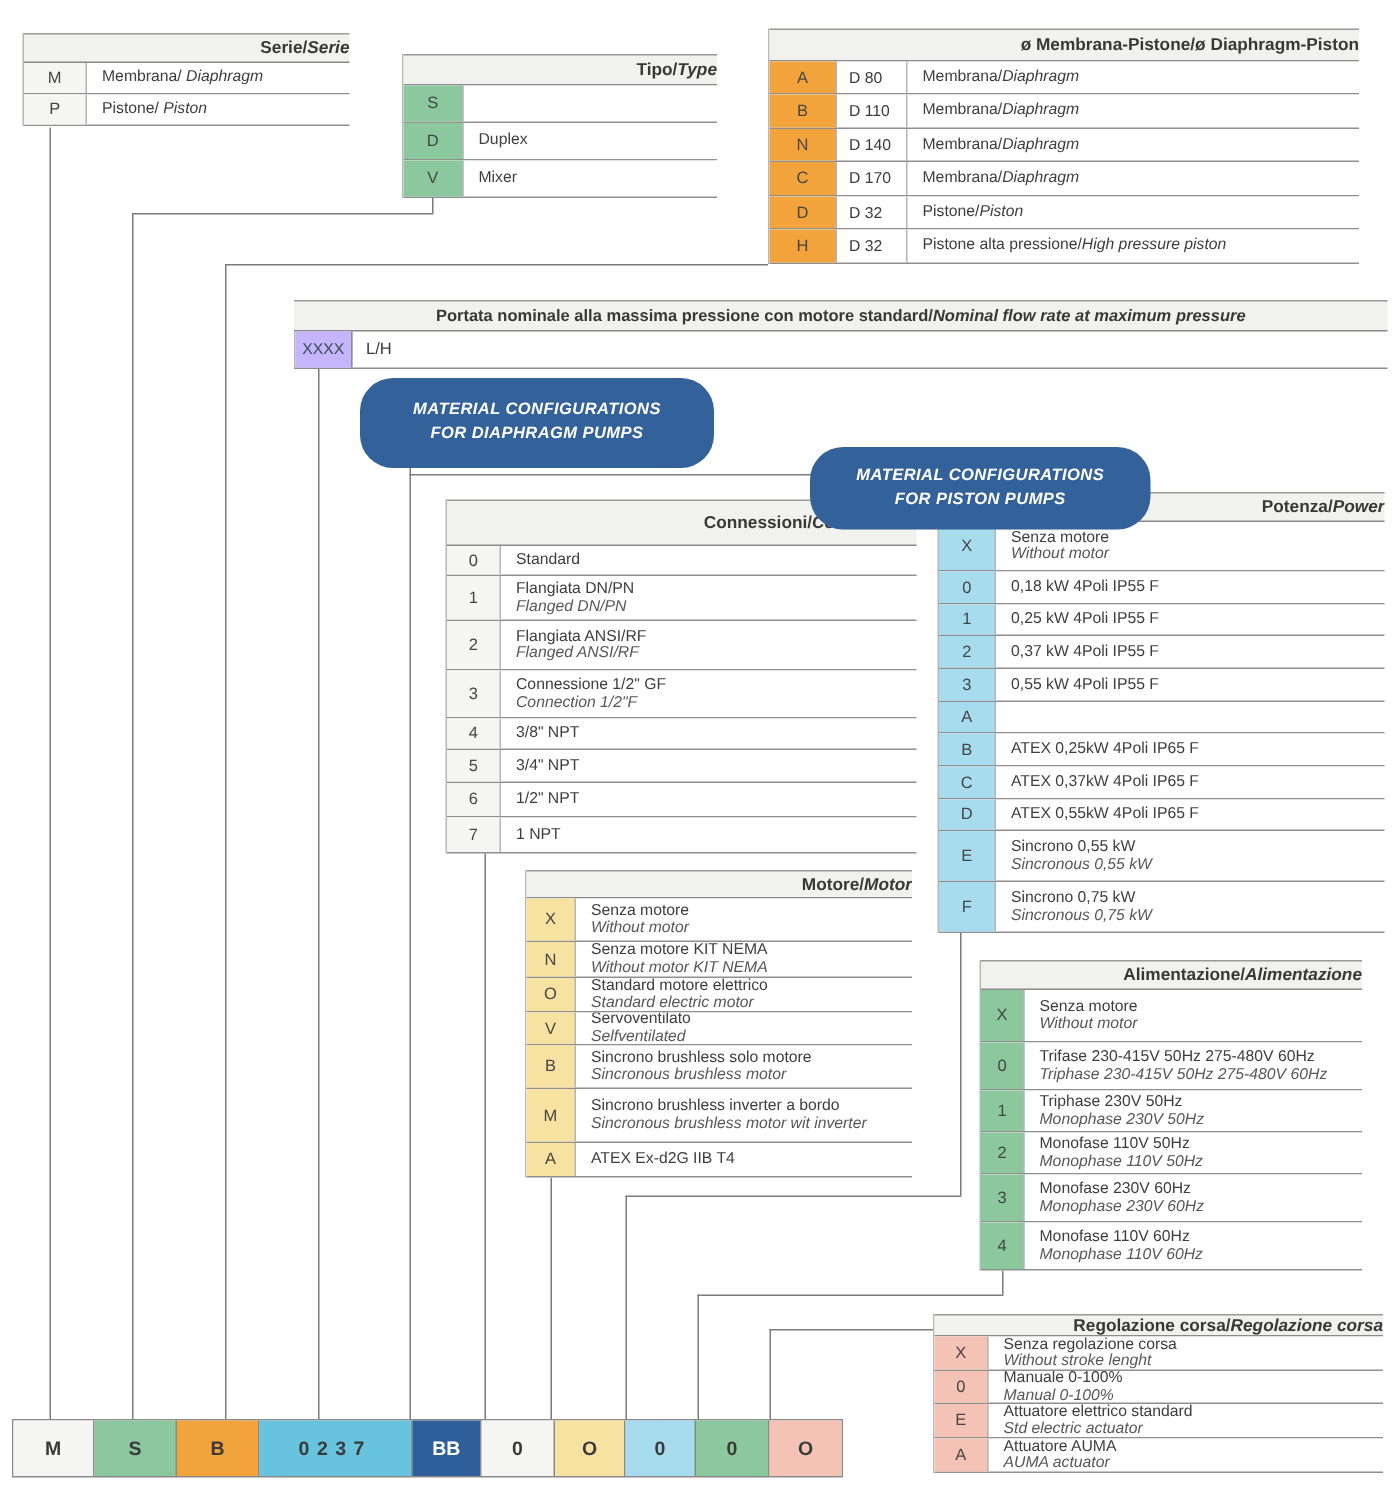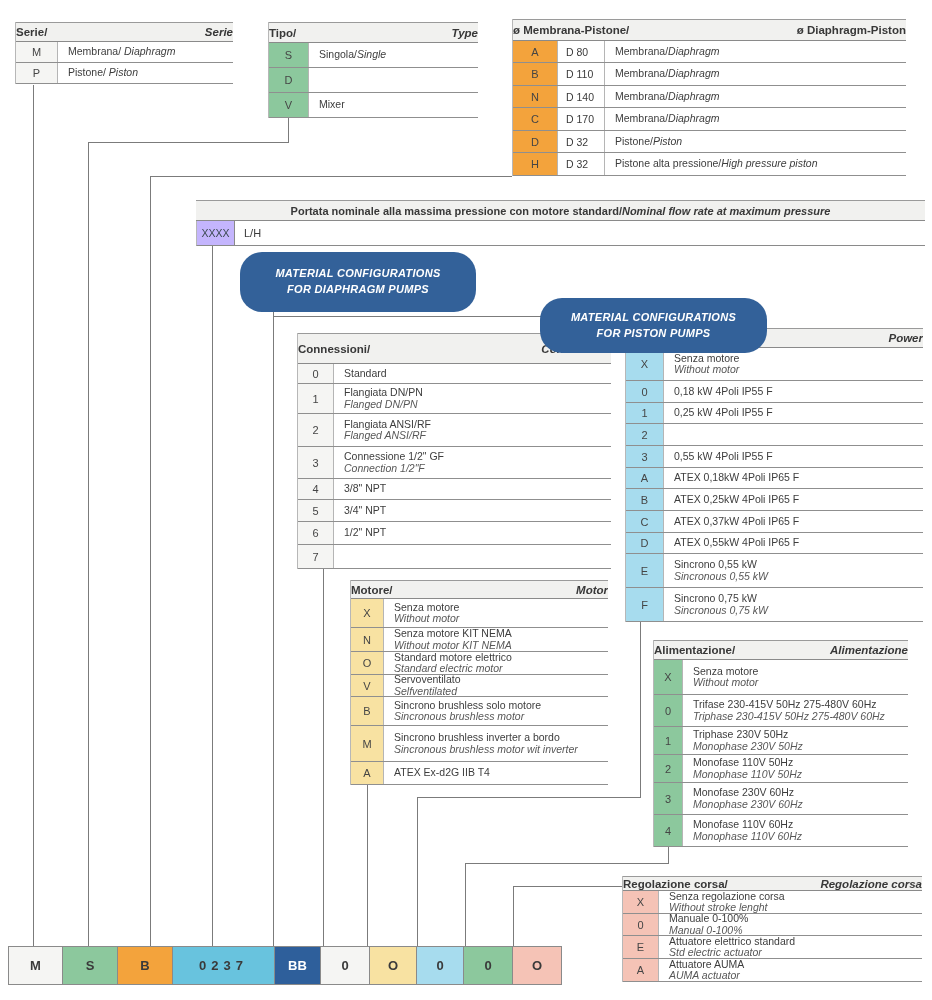--- a/index.html
+++ b/index.html
@@ -4,21 +4,21 @@
 <style>
   html,body{margin:0;padding:0;background:#fff;}
   *{box-sizing:border-box;}
   .canvas{position:relative;width:932px;height:1000px;background:#ffffff;
           font-family:"Liberation Sans",sans-serif;color:#3a3a3a;overflow:hidden;}
   
   .cline{position:absolute;background:#7b7b7b;}
   
   .tbl{position:absolute;border-left:1px solid #b7b7b7;}
   .thead{background:#f1f1ef;border-top:1px solid #9a9a9a;border-bottom:1px solid #8a8a8a;
-         display:flex;align-items:center;justify-content:space-between;
+         display:flex;align-items:center;justify-content:flex-end;
          font-weight:bold;font-size:11.5px;color:#383838;white-space:nowrap;overflow:hidden;}
   .trow{display:flex;border-bottom:1px solid #8f8f8f;background:#fff;}
   .code{display:flex;align-items:center;justify-content:center;
         font-size:11px;color:#454545;border-right:1px solid #b5b5b5;flex:0 0 auto;}
   .dim{display:flex;align-items:center;padding-left:8px;font-size:10.5px;
        border-right:1px solid #b5b5b5;flex:0 0 auto;}
   .desc{flex:1 1 auto;display:flex;flex-direction:column;justify-content:center;
         padding-left:10px;font-size:10.5px;line-height:11.5px;color:#3d3d3d;overflow:hidden;}
   .sub{font-style:italic;color:#575757;}
   .en{font-style:italic;}
@@ -82,33 +82,33 @@
             <div><span>Membrana/</span><span class="en"> Diaphragm</span></div>
           </div>
         </div>
         <div class="trow" style="height: 21px;">
           <div class="code" style="width: 42px; background: rgb(245, 245, 243);">P</div>
           <div class="desc">
             <div><span>Pistone/</span><span class="en"> Piston</span></div>
           </div>
         </div>
       </div>
-      <div class="tbl" style="left: 268px; top: 22px; width: 210px;">
+      <div class="tbl" style="left: 268px; top: 36px; width: 210px;">
         <div class="thead" style="height: 21px;">
           <span>Tipo/</span>
           <span class="en">Type</span>
         </div>
         <div class="trow" style="height: 25px;">
           <div class="code" style="width: 40px; background: rgb(140, 200, 157);">S</div>
-          <div class="desc">
-            <div><span>Singola/</span><span class="en">Single</span></div>
-          </div>
         </div>
         <div class="trow" style="height: 25px;">
           <div class="code" style="width: 40px; background: rgb(140, 200, 157);">D</div>
+          <div class="desc">
+            <div><span>Duplex</span></div>
+          </div>
         </div>
         <div class="trow" style="height: 25px;">
           <div class="code" style="width: 40px; background: rgb(140, 200, 157);">V</div>
           <div class="desc">
             <div><span>Mixer</span></div>
           </div>
         </div>
       </div>
       <div class="tbl" style="left: 512px; top: 19px; width: 394px;">
         <div class="thead" style="height: 22px;">
@@ -203,20 +203,23 @@
           </div>
         </div>
         <div class="trow" style="height: 23px;">
           <div class="code" style="width: 36px; background: rgb(245, 245, 243);">6</div>
           <div class="desc">
             <div><span>1/2" NPT</span></div>
           </div>
         </div>
         <div class="trow" style="height: 24px;">
           <div class="code" style="width: 36px; background: rgb(245, 245, 243);">7</div>
+          <div class="desc">
+            <div><span>1 NPT</span></div>
+          </div>
         </div>
       </div>
       <div class="tbl" style="left: 625px; top: 328px; width: 298px;">
         <div class="thead" style="height: 20px; padding-left: 28px;">
           <span>Potenza/</span>
           <span class="en">Power</span>
         </div>
         <div class="trow" style="height: 33px;">
           <div class="code" style="width: 38px; background: rgb(167, 220, 238);">X</div>
           <div class="desc">
@@ -231,32 +234,32 @@
           </div>
         </div>
         <div class="trow" style="height: 21px;">
           <div class="code" style="width: 38px; background: rgb(167, 220, 238);">1</div>
           <div class="desc">
             <div><span>0,25 kW 4Poli IP55 F</span></div>
           </div>
         </div>
         <div class="trow" style="height: 22px;">
           <div class="code" style="width: 38px; background: rgb(167, 220, 238);">2</div>
+          <div class="desc">
+            <div><span>0,37 kW 4Poli IP55 F</span></div>
+          </div>
         </div>
         <div class="trow" style="height: 22px;">
           <div class="code" style="width: 38px; background: rgb(167, 220, 238);">3</div>
           <div class="desc">
             <div><span>0,55 kW 4Poli IP55 F</span></div>
           </div>
         </div>
         <div class="trow" style="height: 21px;">
           <div class="code" style="width: 38px; background: rgb(167, 220, 238);">A</div>
-          <div class="desc">
-            <div><span>ATEX 0,18kW 4Poli IP65 F</span></div>
-          </div>
         </div>
         <div class="trow" style="height: 22px;">
           <div class="code" style="width: 38px; background: rgb(167, 220, 238);">B</div>
           <div class="desc">
             <div><span>ATEX 0,25kW 4Poli IP65 F</span></div>
           </div>
         </div>
         <div class="trow" style="height: 22px;">
           <div class="code" style="width: 38px; background: rgb(167, 220, 238);">C</div>
           <div class="desc">

